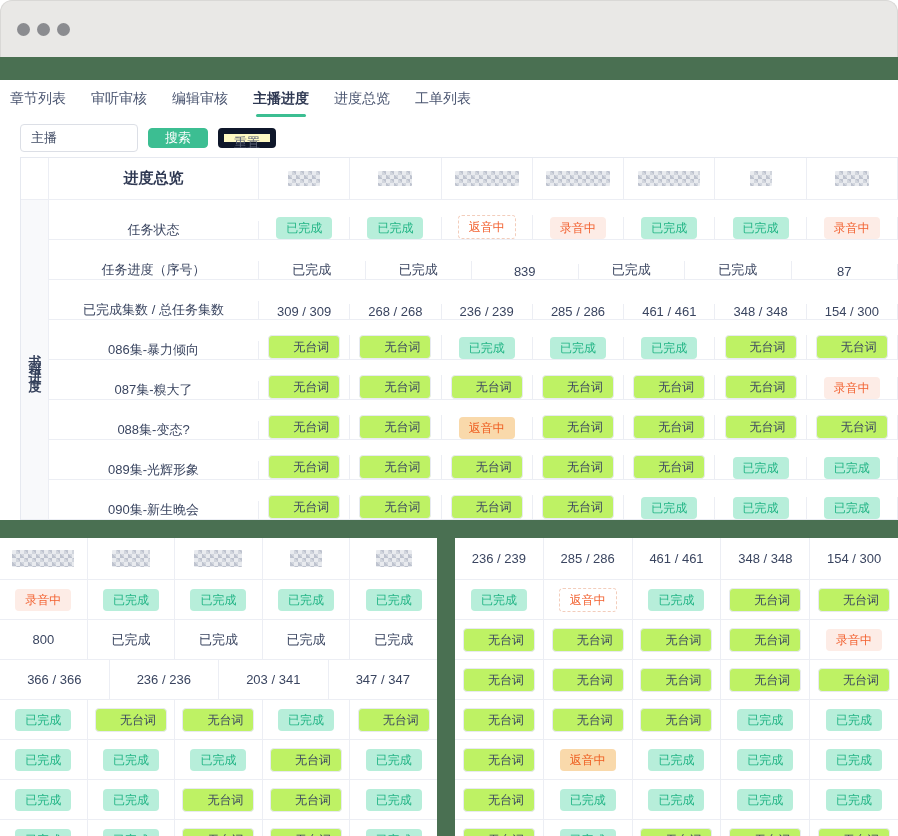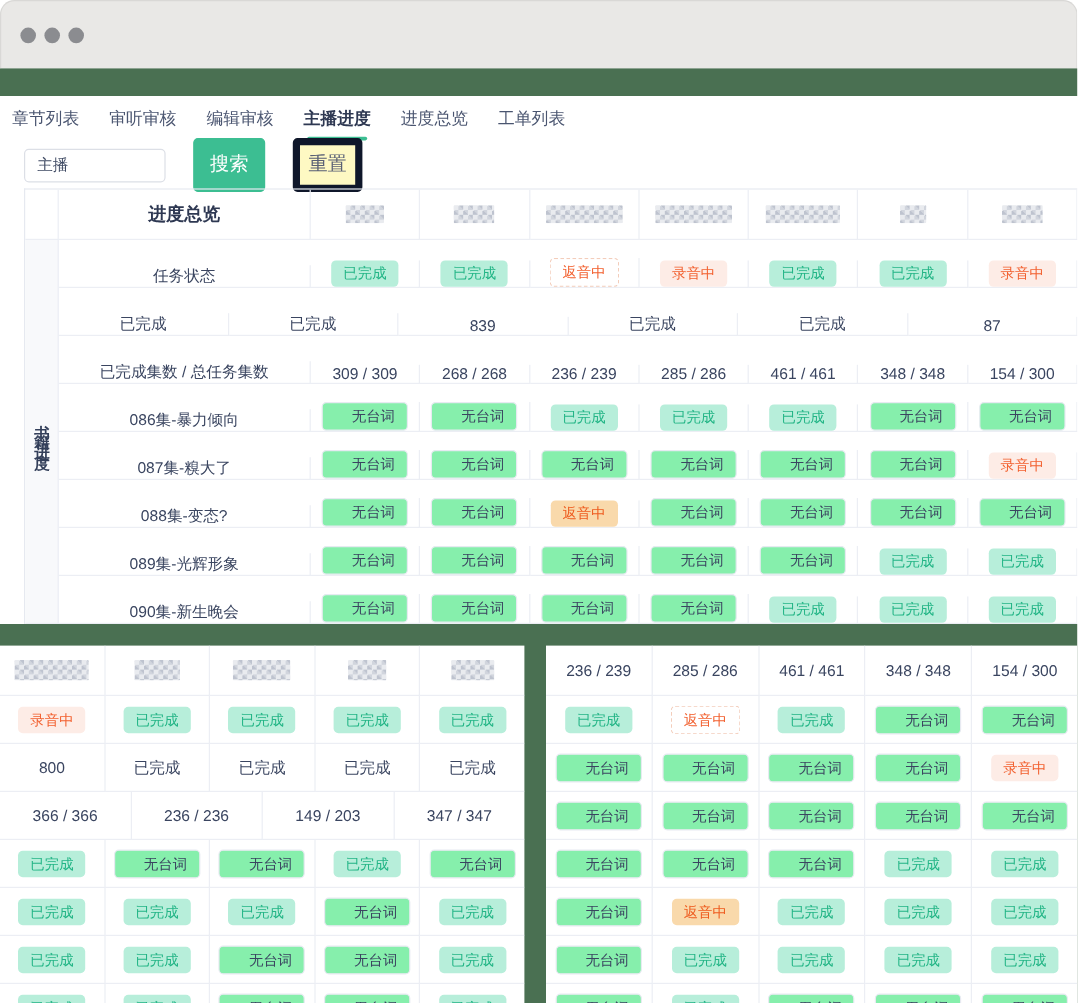--- a/index.html
+++ b/index.html
@@ -24,24 +24,24 @@
 
   
   .tabs{position:absolute;top:80px;left:0;right:0;height:38px;display:flex;align-items:center;
     padding-left:10px;gap:25px;background:#fff;}
   .tab{font-size:14px;color:#4a5570;cursor:pointer;white-space:nowrap;}
   .tab.active{position:relative;font-weight:700;color:var(--ink-dark);}
   .tab.active::after{content:'';position:absolute;left:50%;transform:translateX(-50%);
     bottom:-9px;width:50px;height:3px;border-radius:2px;background:var(--accent);}
 
   
-  .search-row{position:absolute;top:118px;left:20px;height:39px;display:flex;align-items:center;gap:23px;}
+  .search-row{position:absolute;top:118px;left:20px;height:39px;display:flex;align-items:center;gap:10px;}
   .search-input{width:118px;height:28px;border:1px solid #dcdfe6;border-radius:4px;
     padding:0 10px;font-size:13px;color:#3f4a63;outline:none;font-family:inherit;}
-  .btn{height:45px;border-radius:4px;font-size:16px;cursor:pointer;font-family:inherit;}
+  .btn{height:20px;border-radius:4px;font-size:13px;cursor:pointer;font-family:inherit;}
   .btn-search{width:60px;border:1px solid var(--accent);background:var(--accent);color:#fff;}
   .btn-reset{width:58px;border:6px solid #0f172a;background:#fef9c3;color:#596075;}
 
   
   .main-table{position:absolute;top:157px;left:20px;right:0;height:363px;overflow:hidden;
     border-top:1px solid var(--border-strong);border-left:1px solid var(--border-strong);}
   .mt-header{display:flex;height:42px;justify-content:center;}
   .mt-row{display:flex;height:40px;align-items:flex-end;}
   .cell{display:flex;align-items:center;justify-content:center;
     border-right:1px solid var(--border);border-bottom:1px solid var(--border);}
@@ -51,21 +51,21 @@
   .mt-label{width:210px;flex:none;font-size:13px;color:var(--ink);}
   .mt-body{display:flex;}
   .group-col{width:28px;flex:none;background:#f8f9fb;display:flex;align-items:center;justify-content:center;
     border-right:1px solid var(--border);border-bottom:1px solid var(--border);}
   .group-col span{writing-mode:vertical-rl;letter-spacing:8px;font-size:13px;font-weight:600;color:#333f5a;}
   .rows-col{flex:1;display:flex;flex-direction:column;}
 
   
   .badge{display:inline-block;padding:5px 10px;font-size:12px;line-height:1;border-radius:4px;white-space:nowrap;}
   .badge-success{background:#b7eeda;color:#23b586;}
-  .badge-none{background:#86efac;color:var(--ink);border:1px solid #e7eaf1;padding-left:24px;}
+  .badge-none{background:#bef264;color:var(--ink);border:1px solid #e7eaf1;padding-left:24px;}
   .badge-recording{background:#fdece6;color:#f2602f;}
   .badge-return_filled{background:#f9d9ab;color:#ee5b1e;}
   .badge-return_outline{background:#fff;color:#f2602f;border:1px dashed #f3cdbb;}
   .plain-text{font-size:13px;color:var(--ink);}
 
   
   .mosaic{display:inline-block;height:15px;border-radius:1px;background-color:#e9ebef;
     background-image:
       linear-gradient(45deg, rgba(100,112,140,.32) 25%, transparent 25%, transparent 75%, rgba(100,112,140,.32) 75%),
       linear-gradient(45deg, rgba(100,112,140,.18) 25%, transparent 25%, transparent 75%, rgba(100,112,140,.18) 75%);
@@ -161,20 +161,21 @@
               <span class="badge badge-success">已完成</span>
             </div>
             <div class="cell mt-col">
               <span class="badge badge-success">已完成</span>
             </div>
             <div class="cell mt-col">
               <span class="badge badge-recording">录音中</span>
             </div>
           </div>
           <div class="mt-row">
+            <div class="cell mt-label">任务进度（序号）</div>
             <div class="cell mt-col">
               <span class="plain-text">已完成</span>
             </div>
             <div class="cell mt-col">
               <span class="plain-text">已完成</span>
             </div>
             <div class="cell mt-col">
               <span class="plain-text">839</span>
             </div>
             <div class="cell mt-col">
@@ -389,21 +390,21 @@
           </div>
         </div>
         <div class="p-row">
           <div class="p-cell">
             <span class="plain-text">366 / 366</span>
           </div>
           <div class="p-cell">
             <span class="plain-text">236 / 236</span>
           </div>
           <div class="p-cell">
-            <span class="plain-text">149 / 203</span>
+            <span class="plain-text">203 / 341</span>
           </div>
           <div class="p-cell">
             <span class="plain-text">347 / 347</span>
           </div>
         </div>
         <div class="p-row">
           <div class="p-cell">
             <span class="badge badge-success">已完成</span>
           </div>
           <div class="p-cell">

